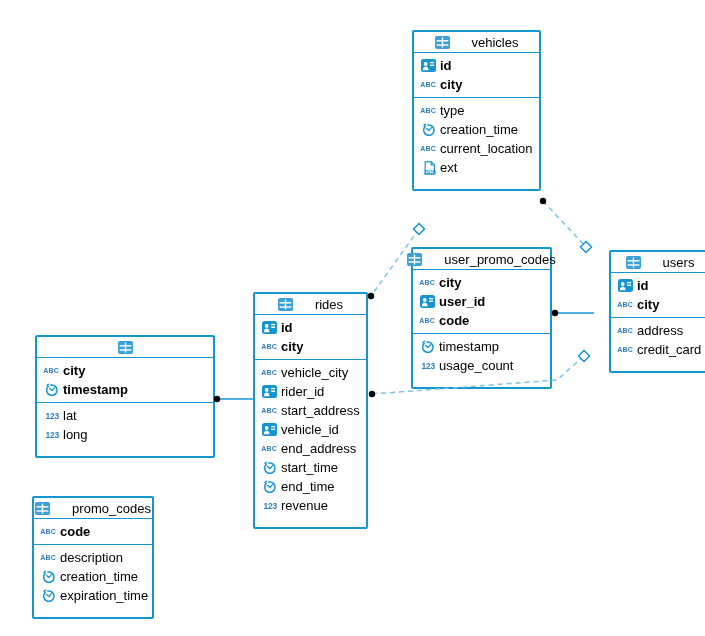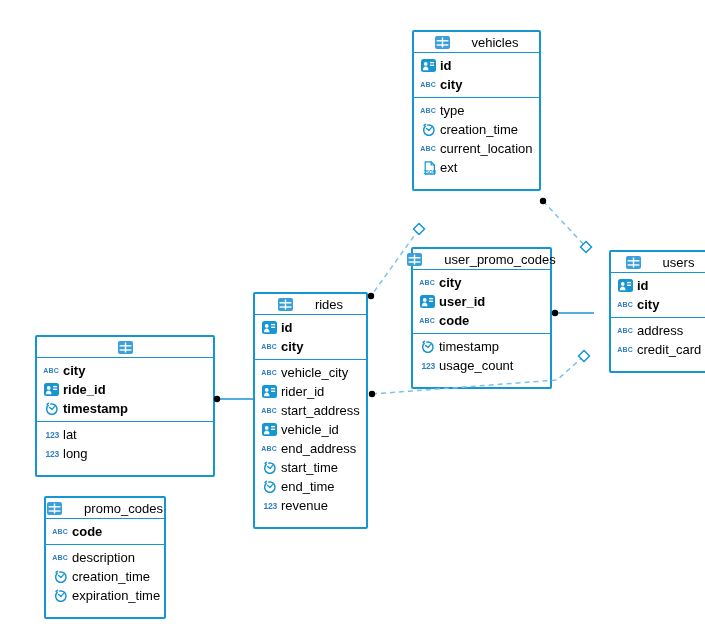--- a/index.html
+++ b/index.html
@@ -346,32 +346,20 @@
       </div>
       <div class="tbl-keys">
         <div class="col-row key">
           <span class="icon-box">
             <span class="txt-icon">ABC</span>
           </span>
           <span class="col-label">city</span>
         </div>
         <div class="col-row key">
           <span class="icon-box">
-            <svg width="15" height="13" viewBox="0 0 15 13">
-              <rect x="0" y="0" width="15" height="13" rx="2.5" fill="#1695d3"></rect>
-              <circle cx="4.7" cy="4.9" r="1.9" fill="#fff"></circle>
-              <path d="M1.9 11.2 C1.9 8.8 3.2 7.6 4.7 7.6 C6.2 7.6 7.5 8.8 7.5 11.2 Z" fill="#fff"></path>
-              <rect x="9" y="2.9" width="4.1" height="1.4" fill="#fff"></rect>
-              <rect x="9" y="5.6" width="4.1" height="1.4" fill="#fff"></rect>
-            </svg>
-          </span>
-          <span class="col-label">ride_id</span>
-        </div>
-        <div class="col-row key">
-          <span class="icon-box">
             <svg width="14" height="14" viewBox="0 0 14 14">
               <path d="M3.2 3.4 A5.2 5.2 0 1 0 5.9 2.0" fill="none" stroke="#1695d3" stroke-width="1.5" stroke-linecap="round"></path>
               <path d="M2.1 2.4 L3.5 1.2" stroke="#1695d3" stroke-width="1.5" stroke-linecap="round"></path>
               <path d="M7 7.6 L4.6 5.4 M7 7.6 L9.4 4.6" stroke="#1695d3" stroke-width="1.3" fill="none" stroke-linecap="round"></path>
             </svg>
           </span>
           <span class="col-label">timestamp</span>
         </div>
       </div>
       <div class="tbl-cols">
@@ -382,21 +370,21 @@
           <span class="col-label">lat</span>
         </div>
         <div class="col-row">
           <span class="icon-box">
             <span class="num-icon">123</span>
           </span>
           <span class="col-label">long</span>
         </div>
       </div>
     </div>
-    <div class="er-table" style="left: 44px; top: 496px; width: 122px;">
+    <div class="er-table" style="left: 32px; top: 496px; width: 122px;">
       <div class="tbl-header">
         <span class="icon-box" style="width:15px">
           <svg width="15" height="13" viewBox="0 0 15 13">
             <rect x="0" y="0" width="15" height="13" rx="2" fill="#3ba0da"></rect>
             <rect x="1.6" y="4.1" width="11.8" height="1.4" fill="#fff"></rect>
             <rect x="6.8" y="1.5" width="1.4" height="10" fill="#fff"></rect>
             <rect x="1.6" y="8.3" width="11.8" height="1.4" fill="#fff"></rect>
           </svg>
         </span>
         <span>promo_codes</span>

